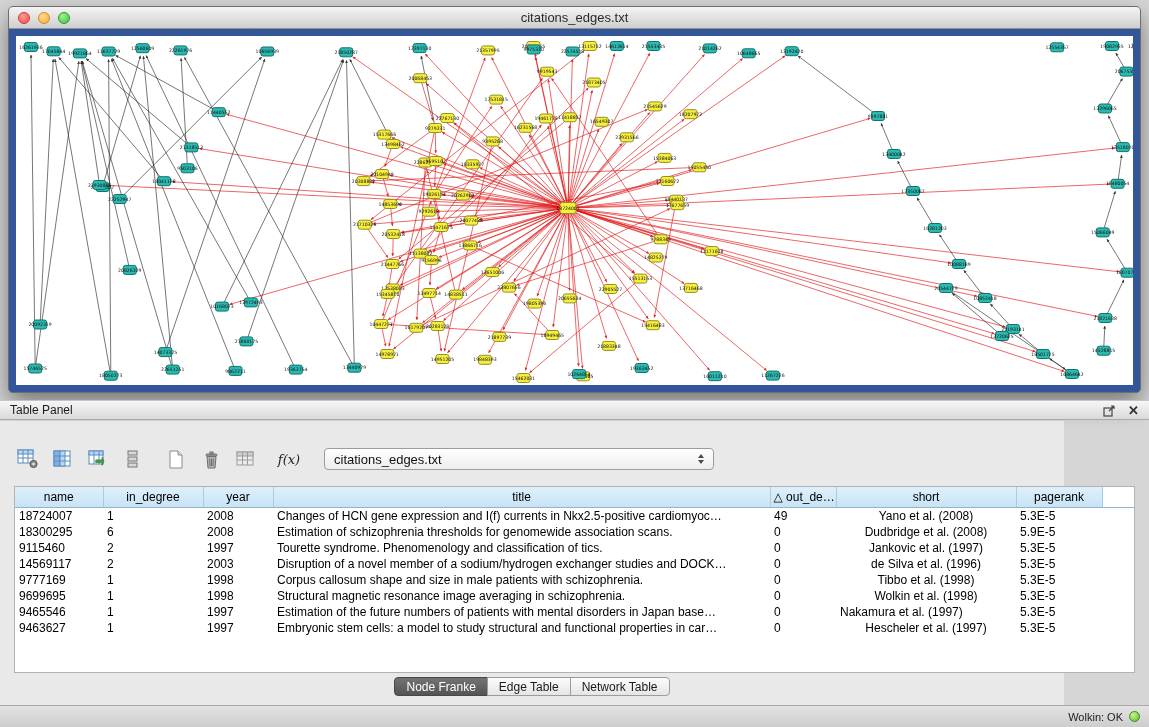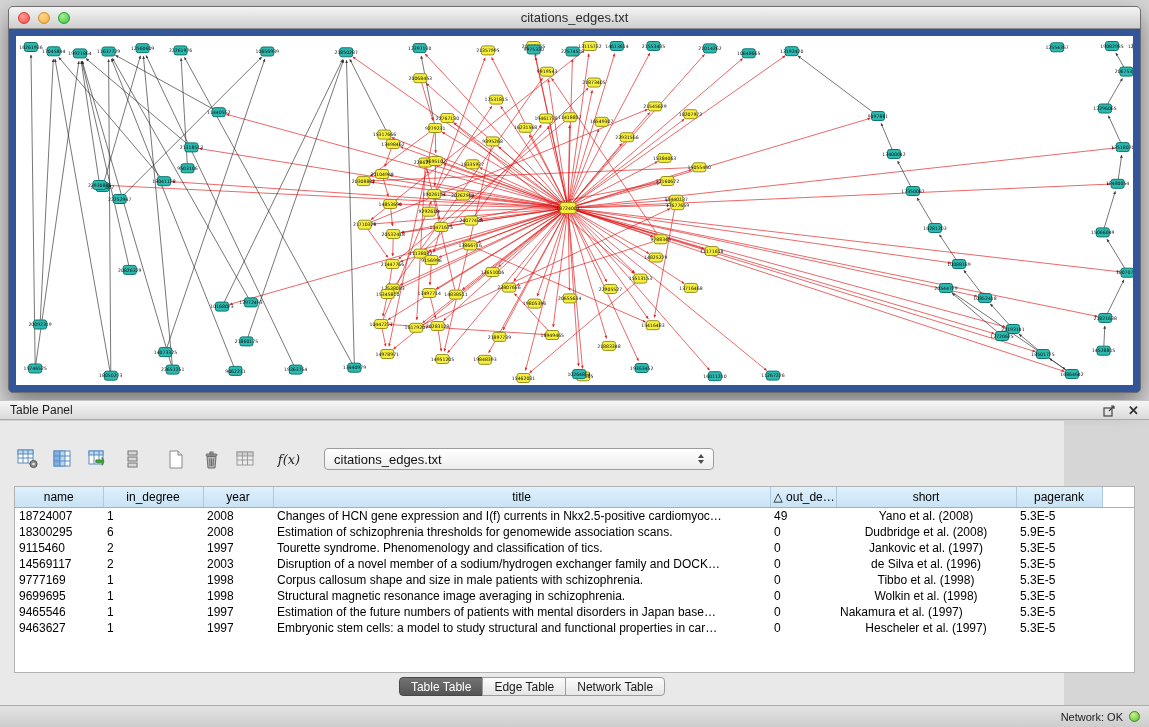--- a/index.html
+++ b/index.html
@@ -675,21 +675,21 @@
             <td>Tourette syndrome. Phenomenology and classification of tics.</td>
             <td>0</td>
             <td style="text-align: center;">Jankovic et al. (1997)</td>
             <td>5.3E-5</td>
             <td></td>
           </tr>
           <tr>
             <td>14569117</td>
             <td>2</td>
             <td>2003</td>
-            <td>Disruption of a novel member of a sodium/hydrogen exchanger family and DOCK…</td>
+            <td>Disruption of a novel member of a sodium/hydrogen exchanger studies and DOCK…</td>
             <td>0</td>
             <td style="text-align: center;">de Silva et al. (1996)</td>
             <td>5.3E-5</td>
             <td></td>
           </tr>
           <tr>
             <td>9777169</td>
             <td>1</td>
             <td>1998</td>
             <td>Corpus callosum shape and size in male patients with schizophrenia.</td>
@@ -726,22 +726,22 @@
             <td>0</td>
             <td style="text-align: center;">Hescheler et al. (1997)</td>
             <td>5.3E-5</td>
             <td></td>
           </tr>
         </tbody>
       </table>
   </div>
 
   <div class="tab-bar" id="tab-bar">
-      <div class="tab active">Table Table</div>
+      <div class="tab active">Node Franke</div>
       <div class="tab">Edge Table</div>
       <div class="tab">Network Table</div>
     </div>
 </div>
 
 <div class="status-bar">
-  <span>Network: OK</span>
+  <span>Wolkin: OK</span>
   <span class="mem-dot"></span>
 </div>
 
 </body></html>

